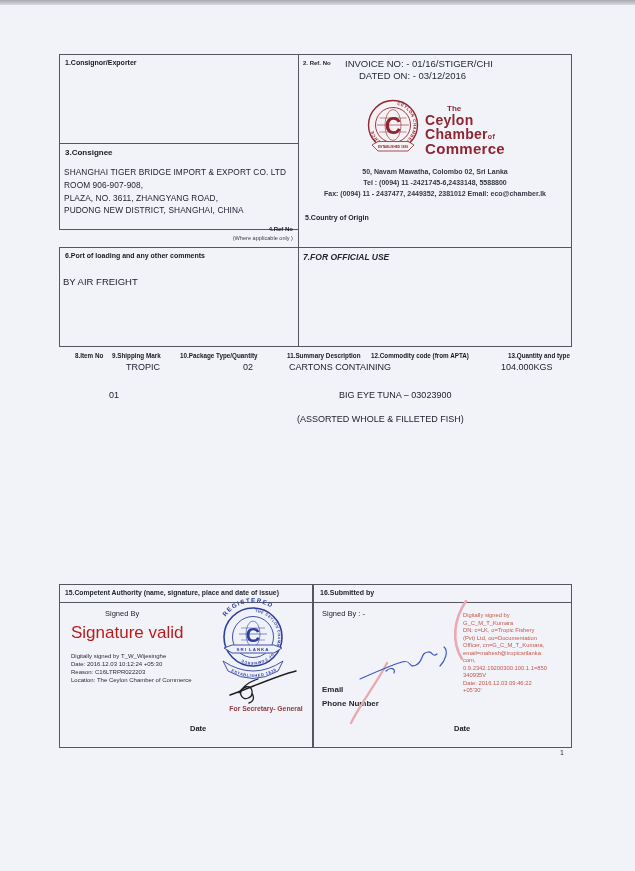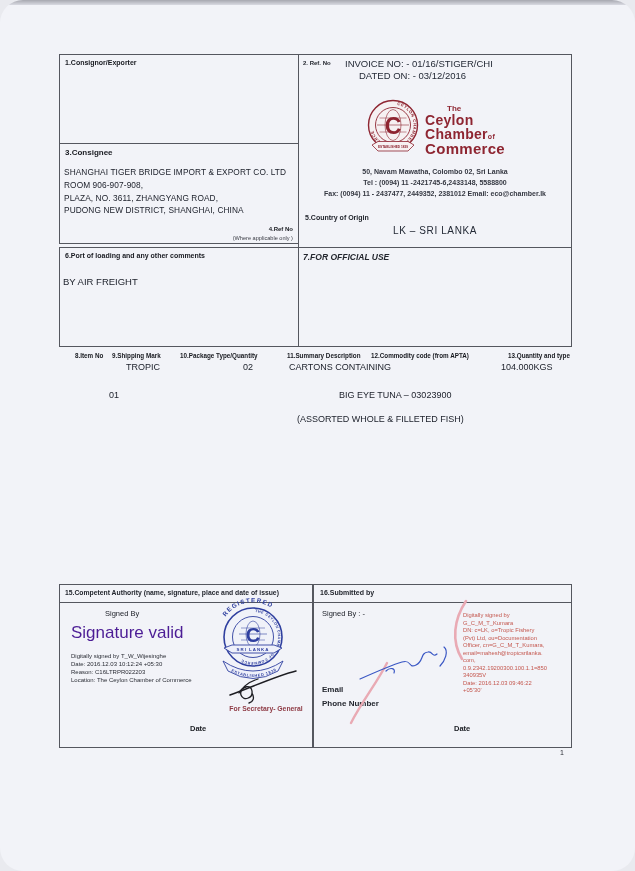--- a/index.html
+++ b/index.html
@@ -1,26 +1,26 @@
 <!DOCTYPE html>
 <html><head>
 <meta charset="utf-8">
 <style>
   html,body{margin:0;padding:0;}
   body{background:#e9eaef;font-family:"Liberation Sans",sans-serif;}
   .page{position:relative;width:635px;height:871px;background:#f2f3f8;overflow:hidden;
-        color:#23262e;border-radius:23px;}
+        color:#23262e;}
   .scanband{position:absolute;left:0;top:0;width:635px;height:5px;
         background:linear-gradient(#a7a8b0,#d9dae2);}
   .box{position:absolute;border:1px solid #55575f;box-sizing:border-box;background:transparent;}
   .lbl{font-weight:bold;color:#181a20;}
   
   .b1{left:59px;top:54px;width:240px;height:90px;}
   .b2{left:298px;top:54px;width:274px;height:194px;}
-  .b3{left:59px;top:143px;width:240px;height:101px;}
+  .b3{left:59px;top:143px;width:240px;height:87px;}
   .b6{left:59px;top:247px;width:240px;height:100px;}
   .b7{left:298px;top:247px;width:274px;height:100px;}
   .boxlabel{position:absolute;left:5px;top:4px;font-size:7px;}
   .ref2lbl{position:absolute;left:4px;top:5px;font-size:6px;font-weight:bold;}
   .inv{position:absolute;left:46px;top:3px;font-size:9.5px;line-height:12px;color:#242a36;}
   .certtitle{position:absolute;left:0;top:26px;width:100%;text-align:center;
              font-size:13.5px;font-weight:bold;color:#15161c;}
   .logorow{position:absolute;left:0;top:42px;width:100%;display:flex;
            justify-content:center;align-items:flex-start;gap:4px;}
   .wordmark{padding-top:8px;line-height:1;}
@@ -44,21 +44,21 @@
   .desc{position:absolute;left:297px;font-size:9px;color:#20242e;white-space:nowrap;}
   
   .b14{left:59px;top:556px;width:513px;height:28px;}
   .b14 .boxlabel{font-size:7.3px;top:6px;left:6px;}
   .b15{left:59px;top:584px;width:254px;height:164px;}
   .b16{left:313px;top:584px;width:259px;height:164px;}
   .b15lbl{position:absolute;left:5px;top:4px;font-size:6.8px;font-weight:bold;}
   .b16lbl{position:absolute;left:6px;top:4px;font-size:7px;font-weight:bold;}
   .labelrule{position:absolute;left:0;top:17px;width:100%;border-bottom:1px solid #55575f;}
   .signedby{position:absolute;left:7px;top:24px;font-size:7.5px;color:#22252d;padding-left:38px;}
-  .sigvalid{position:absolute;left:11px;top:38px;font-size:17px;color:#4c1d95;}
+  .sigvalid{position:absolute;left:11px;top:38px;font-size:17px;color:#b91c1c;}
   .sigdetails{position:absolute;left:11px;top:68px;font-size:6px;line-height:7.9px;color:#2a2d35;}
   .sealwrap{position:absolute;left:150px;top:6px;width:86px;height:100px;z-index:3;}
   .blacksig{position:absolute;left:168px;top:82px;width:72px;height:38px;z-index:4;}
   .forsec{position:absolute;left:146px;top:120px;width:120px;text-align:center;
           font-size:6.8px;font-weight:bold;}
   .date15{position:absolute;left:130px;top:139px;font-size:7.5px;font-weight:bold;}
   .signedby16{position:absolute;left:8px;top:24px;font-size:7.5px;color:#22252d;}
   .email16{position:absolute;left:8px;top:100px;font-size:8px;font-weight:bold;}
   .phone16{position:absolute;left:8px;top:114px;font-size:8px;font-weight:bold;}
   .date16{position:absolute;left:140px;top:139px;font-size:7.5px;font-weight:bold;}
@@ -112,21 +112,20 @@
       </div>
     </div>
 
     <div class="addr">
       <div>50, Navam Mawatha, Colombo 02, Sri Lanka</div>
       <div>Tel : (0094) 11 -2421745-6,2433148, 5588800</div>
       <div>Fax: (0094) 11 - 2437477, 2449352, 2381012 Email: eco@chamber.lk</div>
     </div>
 
     <div class="originlbl">5.Country of Origin</div>
-    <div class="originval">LK – SRI LANKA</div>
   </div>
 
   <div class="box b3">
     <div class="boxlabel lbl" style="font-size:8px;">3.Consignee</div>
     <div class="consignee-lines">
       <div>SHANGHAI TIGER BRIDGE IMPORT &amp; EXPORT CO. LTD</div>
       <div>ROOM 906-907-908,</div>
       <div>PLAZA, NO. 3611, ZHANGYANG ROAD,</div>
       <div>PUDONG NEW DISTRICT, SHANGHAI, CHINA</div>
     </div>

